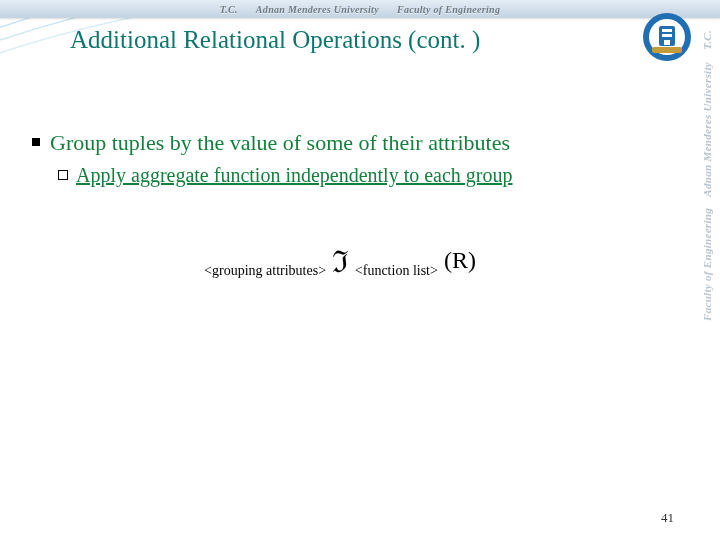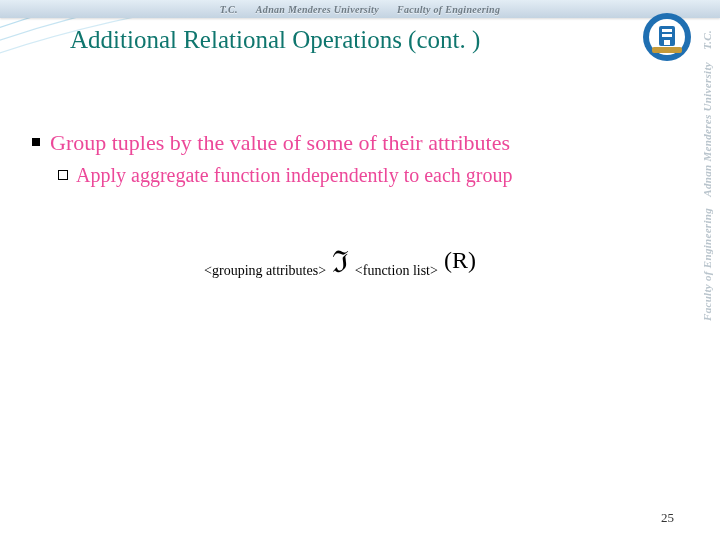--- a/index.html
+++ b/index.html
@@ -89,21 +89,21 @@
     color: #0f766e;
   }
 
   
   .content {
     position: absolute;
     top: 128px;
     left: 32px;
     right: 60px;
     font-size: 22px;
-    color: #ec4899;
+    color: #15803d;
     line-height: 1.35;
   }
   .bullet-row {
     display: flex;
     align-items: flex-start;
     gap: 10px;
   }
   .square-bullet {
     width: 8px;
     height: 8px;
@@ -111,20 +111,21 @@
     margin-top: 10px;
     flex: 0 0 auto;
   }
   .sub-row {
     display: flex;
     align-items: flex-start;
     gap: 8px;
     margin-left: 26px;
     margin-top: 4px;
     font-size: 20px;
+    text-decoration: underline;
   }
   .hollow-bullet {
     width: 10px;
     height: 10px;
     border: 1.5px solid #000;
     margin-top: 8px;
     flex: 0 0 auto;
     box-sizing: border-box;
   }
 
@@ -210,13 +211,13 @@
   </div>
 </div>
 
 <div class="formula">
   <span class="sub">&lt;grouping attributes&gt;</span>
   <span class="sym">ℑ</span>
   <span class="sub">&lt;function list&gt;</span>
   <span class="rel">(R)</span>
 </div>
 
-<div class="page-num">25</div>
+<div class="page-num">41</div>
 
 </body></html>

